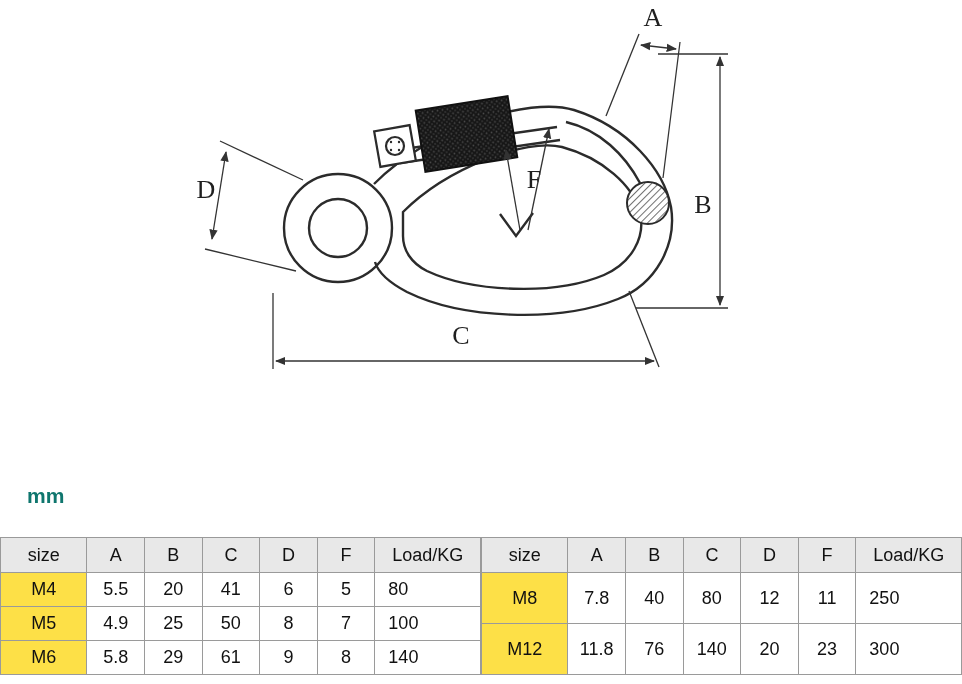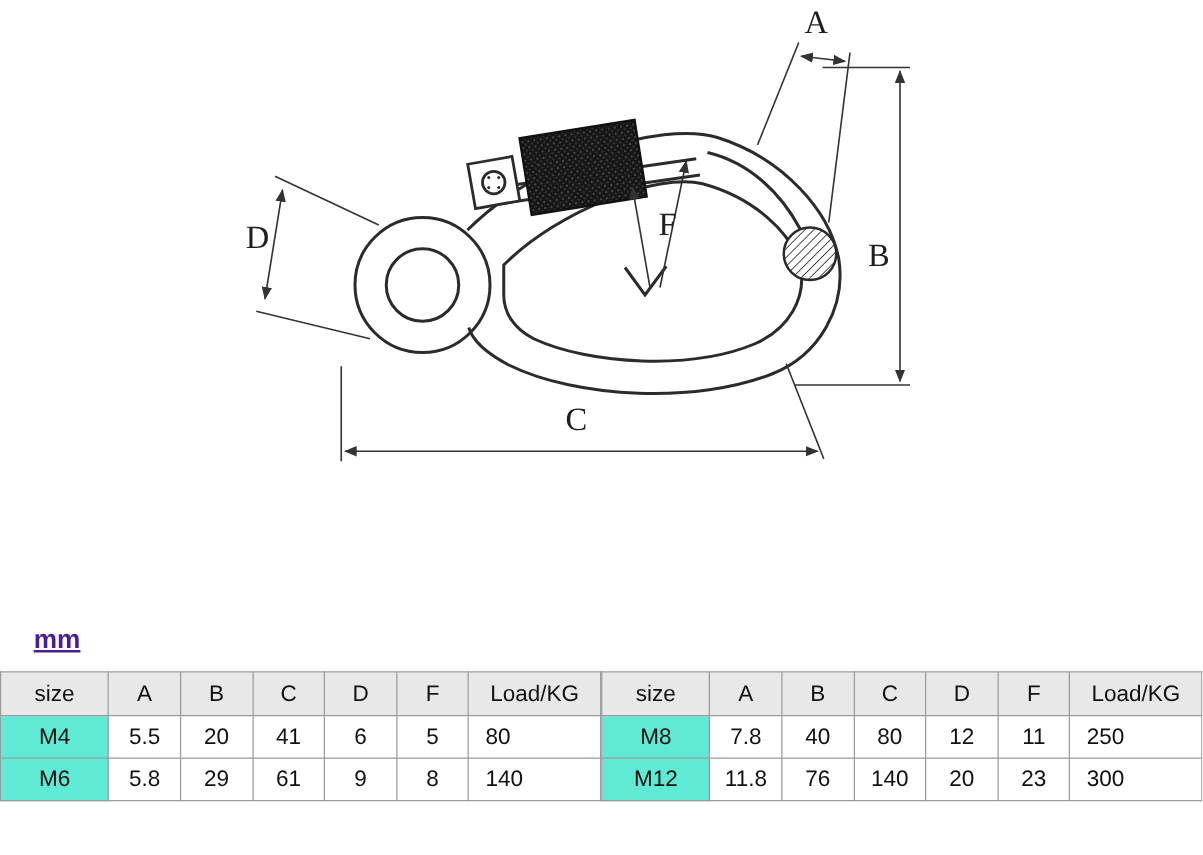--- a/index.html
+++ b/index.html
@@ -1,28 +1,28 @@
 <!DOCTYPE html>
 <html><head>
 <meta charset="utf-8">
 <style>
   html,body{margin:0;padding:0;background:#fff;}
   .page{position:relative;width:962px;height:684px;background:#ffffff;overflow:hidden;
         font-family:"Liberation Sans",sans-serif;}
   svg{position:absolute;top:0;left:0;}
   .dim-label{font-family:"Liberation Serif",serif;font-size:26px;fill:#1f1f1f;}
-  .unit-label{position:absolute;top:500px;left:27px;color:#4c1d95;
-              font:bold 21px "Liberation Sans",sans-serif;text-decoration:underline;}
+  .unit-label{position:absolute;top:484px;left:27px;color:#0f766e;
+              font:bold 21px "Liberation Sans",sans-serif;}
   .tables-row{position:absolute;top:537px;left:0;width:962px;display:flex;}
   table.spec{border-collapse:collapse;width:50%;table-layout:fixed;
              font-family:"Liberation Sans",sans-serif;font-size:18px;color:#111;}
   table.spec th,table.spec td{border:1px solid #9a9a9a;text-align:center;
              height:33px;background:#ffffff;font-weight:normal;padding:0;}
   table.spec th{background:#e8e8e8;height:34px;}
-  table.spec td.sz{background:#5eead4;}
+  table.spec td.sz{background:#fde047;}
   table.spec td.load{text-align:left;padding-left:13px;}
   col.c-size{width:18%;} col.c-dim{width:12%;} col.c-load{width:22%;}
 </style>
 </head>
 <body>
 
 <div class="page">
 
   <svg width="962" height="400" viewBox="0 0 962 400">
     <defs>
@@ -150,20 +150,29 @@
         <tr>
           <td class="sz">M4</td>
           <td>5.5</td>
           <td>20</td>
           <td>41</td>
           <td>6</td>
           <td>5</td>
           <td class="load">80</td>
         </tr>
         <tr>
+          <td class="sz">M5</td>
+          <td>4.9</td>
+          <td>25</td>
+          <td>50</td>
+          <td>8</td>
+          <td>7</td>
+          <td class="load">100</td>
+        </tr>
+        <tr>
           <td class="sz">M6</td>
           <td>5.8</td>
           <td>29</td>
           <td>61</td>
           <td>9</td>
           <td>8</td>
           <td class="load">140</td>
         </tr>
       </tbody>
     </table>

